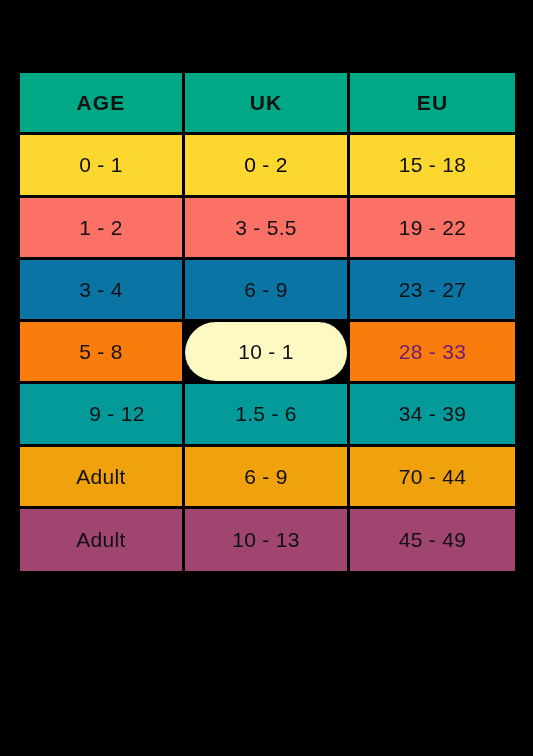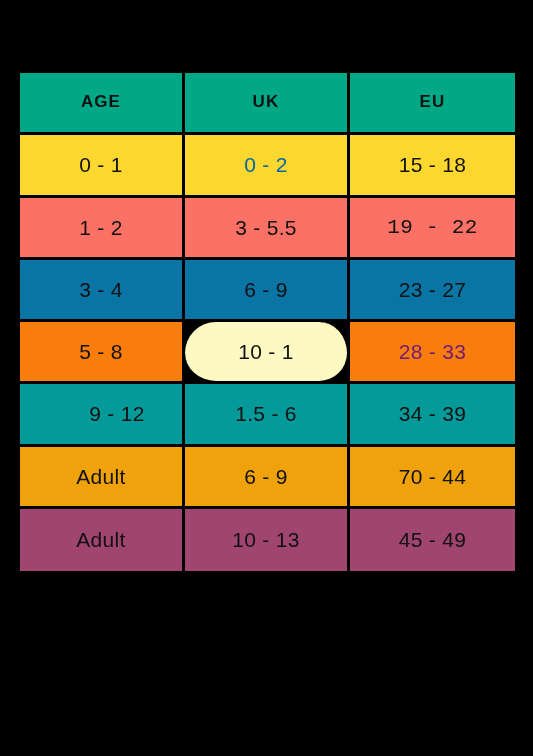--- a/index.html
+++ b/index.html
@@ -54,21 +54,21 @@
     box-sizing: border-box;
   }
 
   #size-table th:last-child,
   #size-table td:last-child { border-right: none; }
   #size-table tr:last-child td { border-bottom: none; }
 
   
   #size-table thead th {
     font-weight: bold;
-    font-size: 17px;
+    font-size: 21px;
     letter-spacing: 1.1px;
   }
 
   
   #size-table tbody td {
     font-weight: normal;
     font-size: 21px;
   }
 </style>
 </head>
@@ -87,27 +87,27 @@
       <tr>
         <th style="background: rgb(0, 168, 133); color: rgb(17, 17, 17); border-right-color: rgb(0, 0, 0); border-bottom-color: rgb(0, 0, 0);">AGE</th>
         <th style="background: rgb(0, 168, 133); color: rgb(17, 17, 17); border-right-color: rgb(0, 0, 0); border-bottom-color: rgb(0, 0, 0);">UK</th>
         <th style="background: rgb(0, 168, 133); color: rgb(17, 17, 17); border-right-color: rgb(0, 0, 0); border-bottom-color: rgb(0, 0, 0);">EU</th>
       </tr>
     </thead>
 
     <tbody>
       <tr>
         <td style="background: rgb(252, 215, 48); color: rgb(17, 17, 17); border-right-color: rgb(0, 0, 0); border-bottom-color: rgb(0, 0, 0);">0 - 1</td>
-        <td style="background: rgb(252, 215, 48); color: #0369a1; border-right-color: rgb(0, 0, 0); border-bottom-color: rgb(0, 0, 0);">0 - 2</td>
+        <td style="background: rgb(252, 215, 48); color: #000000; border-right-color: rgb(0, 0, 0); border-bottom-color: rgb(0, 0, 0);">0 - 2</td>
         <td style="background: rgb(252, 215, 48); color: rgb(17, 17, 17); border-right-color: rgb(0, 0, 0); border-bottom-color: rgb(0, 0, 0);">15 - 18</td>
       </tr>
       <tr>
         <td style="background: rgb(252, 113, 101); color: rgb(17, 17, 17); border-right-color: rgb(0, 0, 0); border-bottom-color: rgb(0, 0, 0);">1 - 2</td>
         <td style="background: rgb(252, 113, 101); color: rgb(17, 17, 17); border-right-color: rgb(0, 0, 0); border-bottom-color: rgb(0, 0, 0);">3 - 5.5</td>
-        <td style="background: rgb(252, 113, 101); color: rgb(17, 17, 17); border-right-color: rgb(0, 0, 0); border-bottom-color: rgb(0, 0, 0); font-family: Liberation Mono, monospace;">19 - 22</td>
+        <td style="background: rgb(252, 113, 101); color: rgb(17, 17, 17); border-right-color: rgb(0, 0, 0); border-bottom-color: rgb(0, 0, 0);">19 - 22</td>
       </tr>
       <tr>
         <td style="background: rgb(10, 117, 164); color: rgb(17, 17, 17); border-right-color: rgb(0, 0, 0); border-bottom-color: rgb(0, 0, 0);">3 - 4</td>
         <td style="background: rgb(10, 117, 164); color: rgb(17, 17, 17); border-right-color: rgb(0, 0, 0); border-bottom-color: rgb(0, 0, 0);">6 - 9</td>
         <td style="background: rgb(10, 117, 164); color: rgb(17, 17, 17); border-right-color: rgb(0, 0, 0); border-bottom-color: rgb(0, 0, 0);">23 - 27</td>
       </tr>
       <tr>
         <td style="background: rgb(249, 125, 12); color: rgb(17, 17, 17); border-right-color: rgb(0, 0, 0); border-bottom-color: rgb(0, 0, 0);">5 - 8</td>
         <td style="background: #fef9c3; color: rgb(17, 17, 17); border-right-color: rgb(0, 0, 0); border-bottom-color: rgb(0, 0, 0); border-radius: 31px;">10 - 1</td>
         <td style="background: rgb(249, 125, 12); color: #701a75; border-right-color: rgb(0, 0, 0); border-bottom-color: rgb(0, 0, 0);">28 - 33</td>

